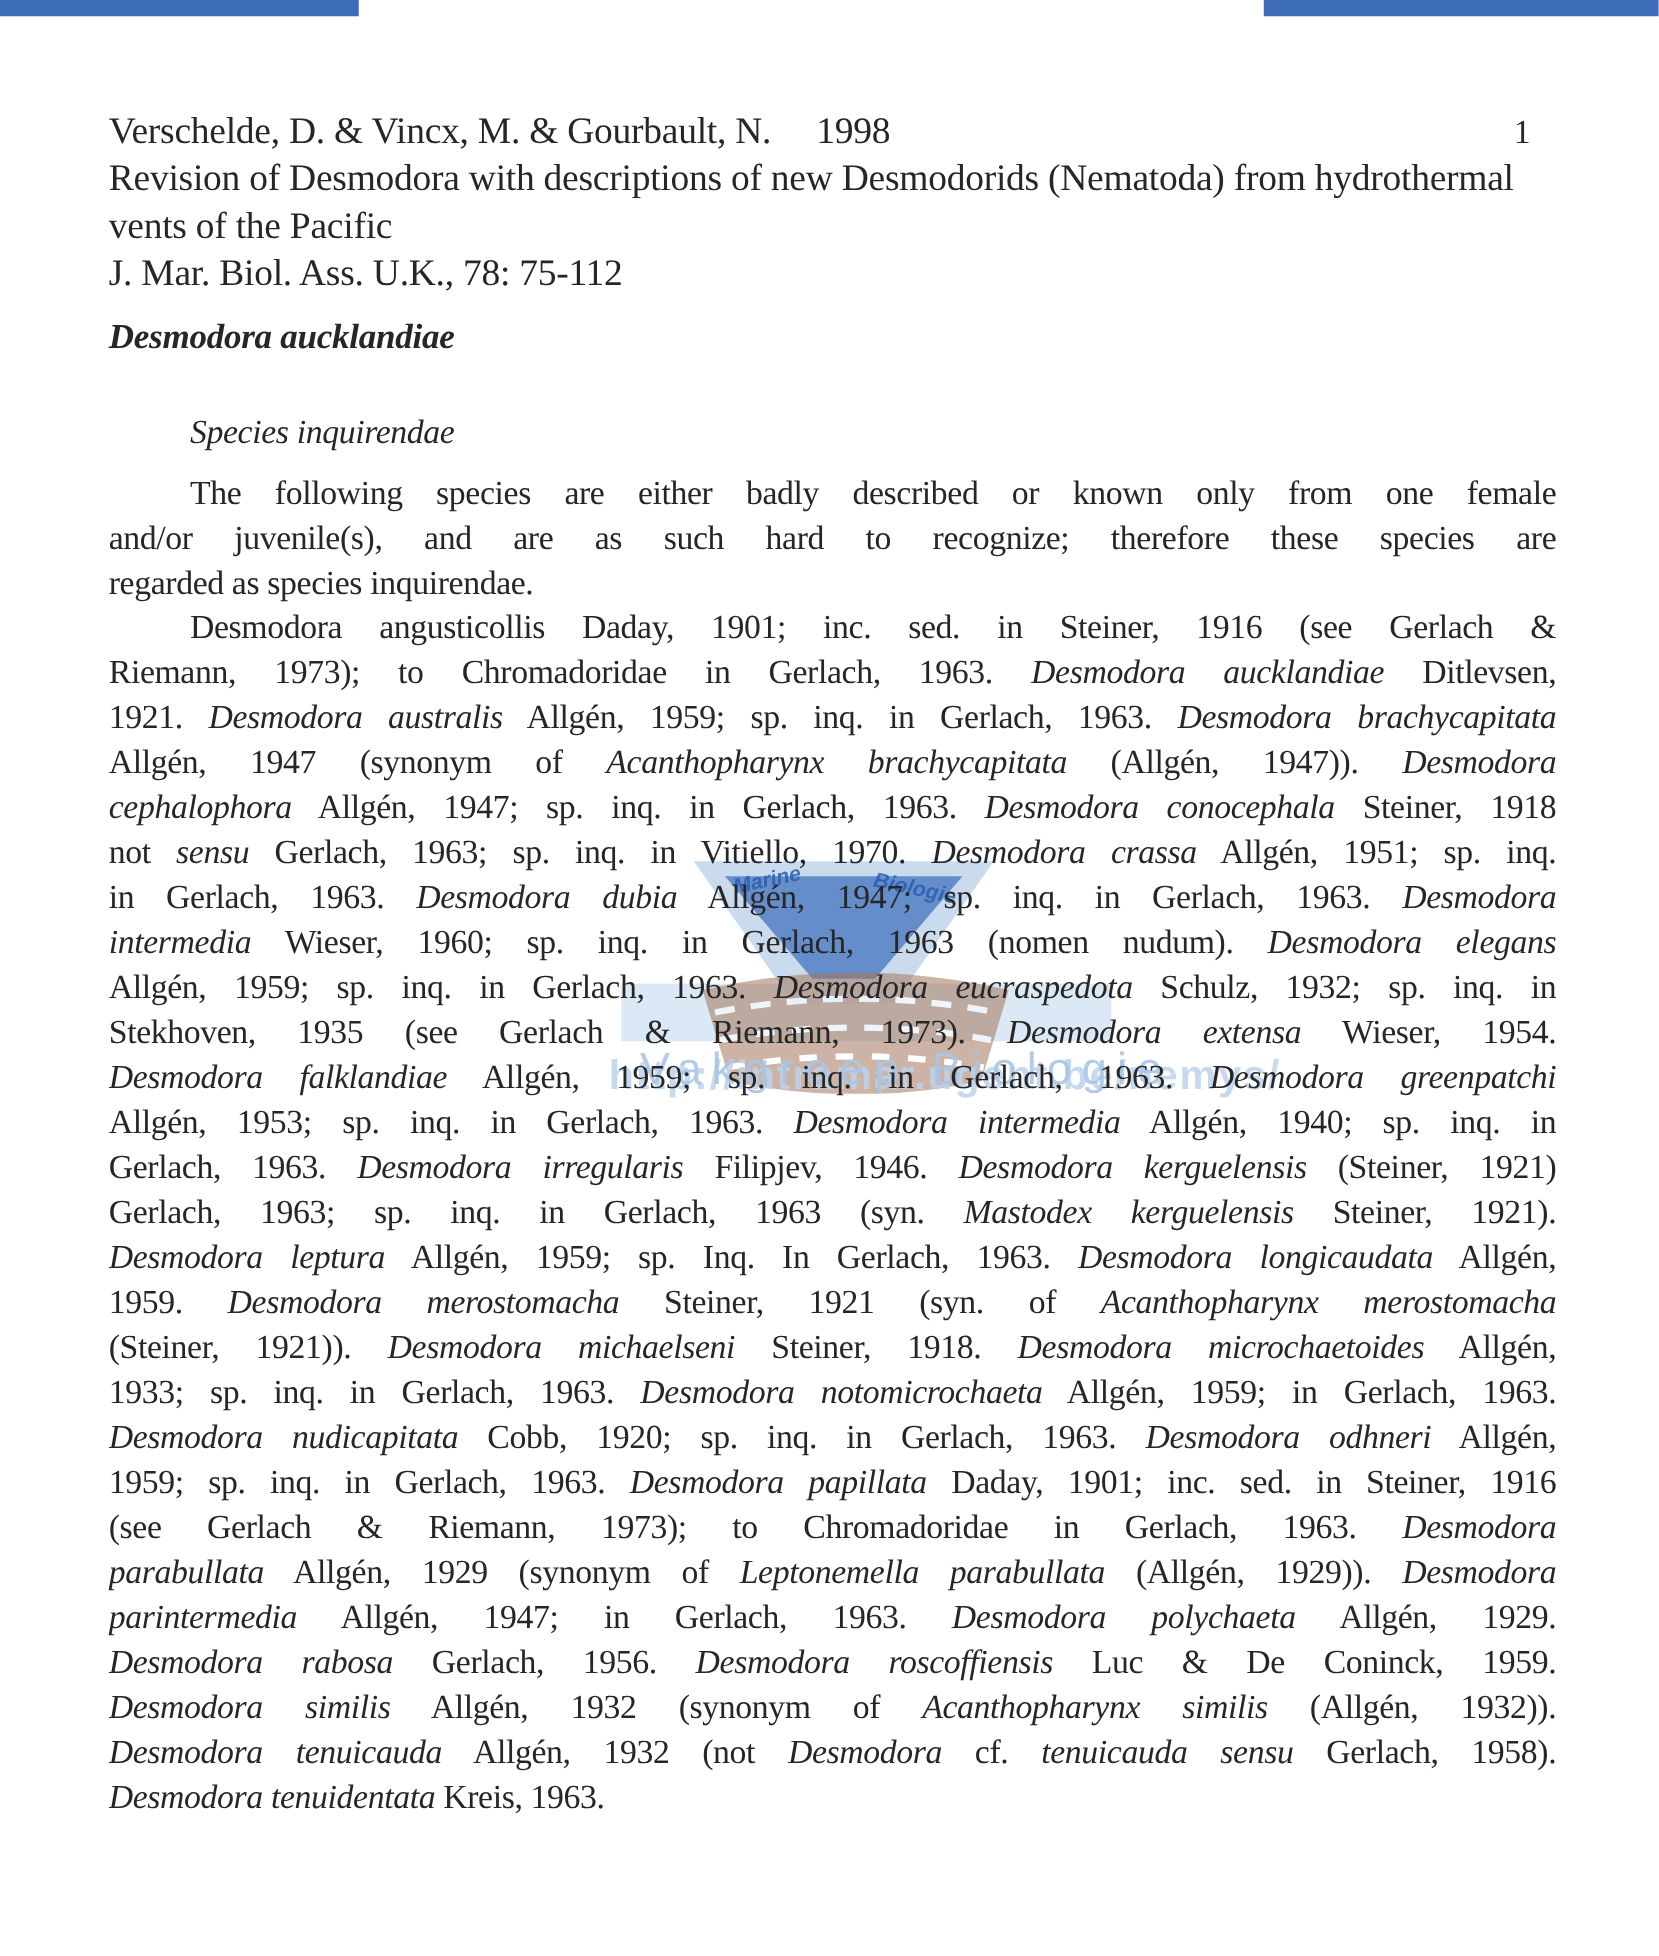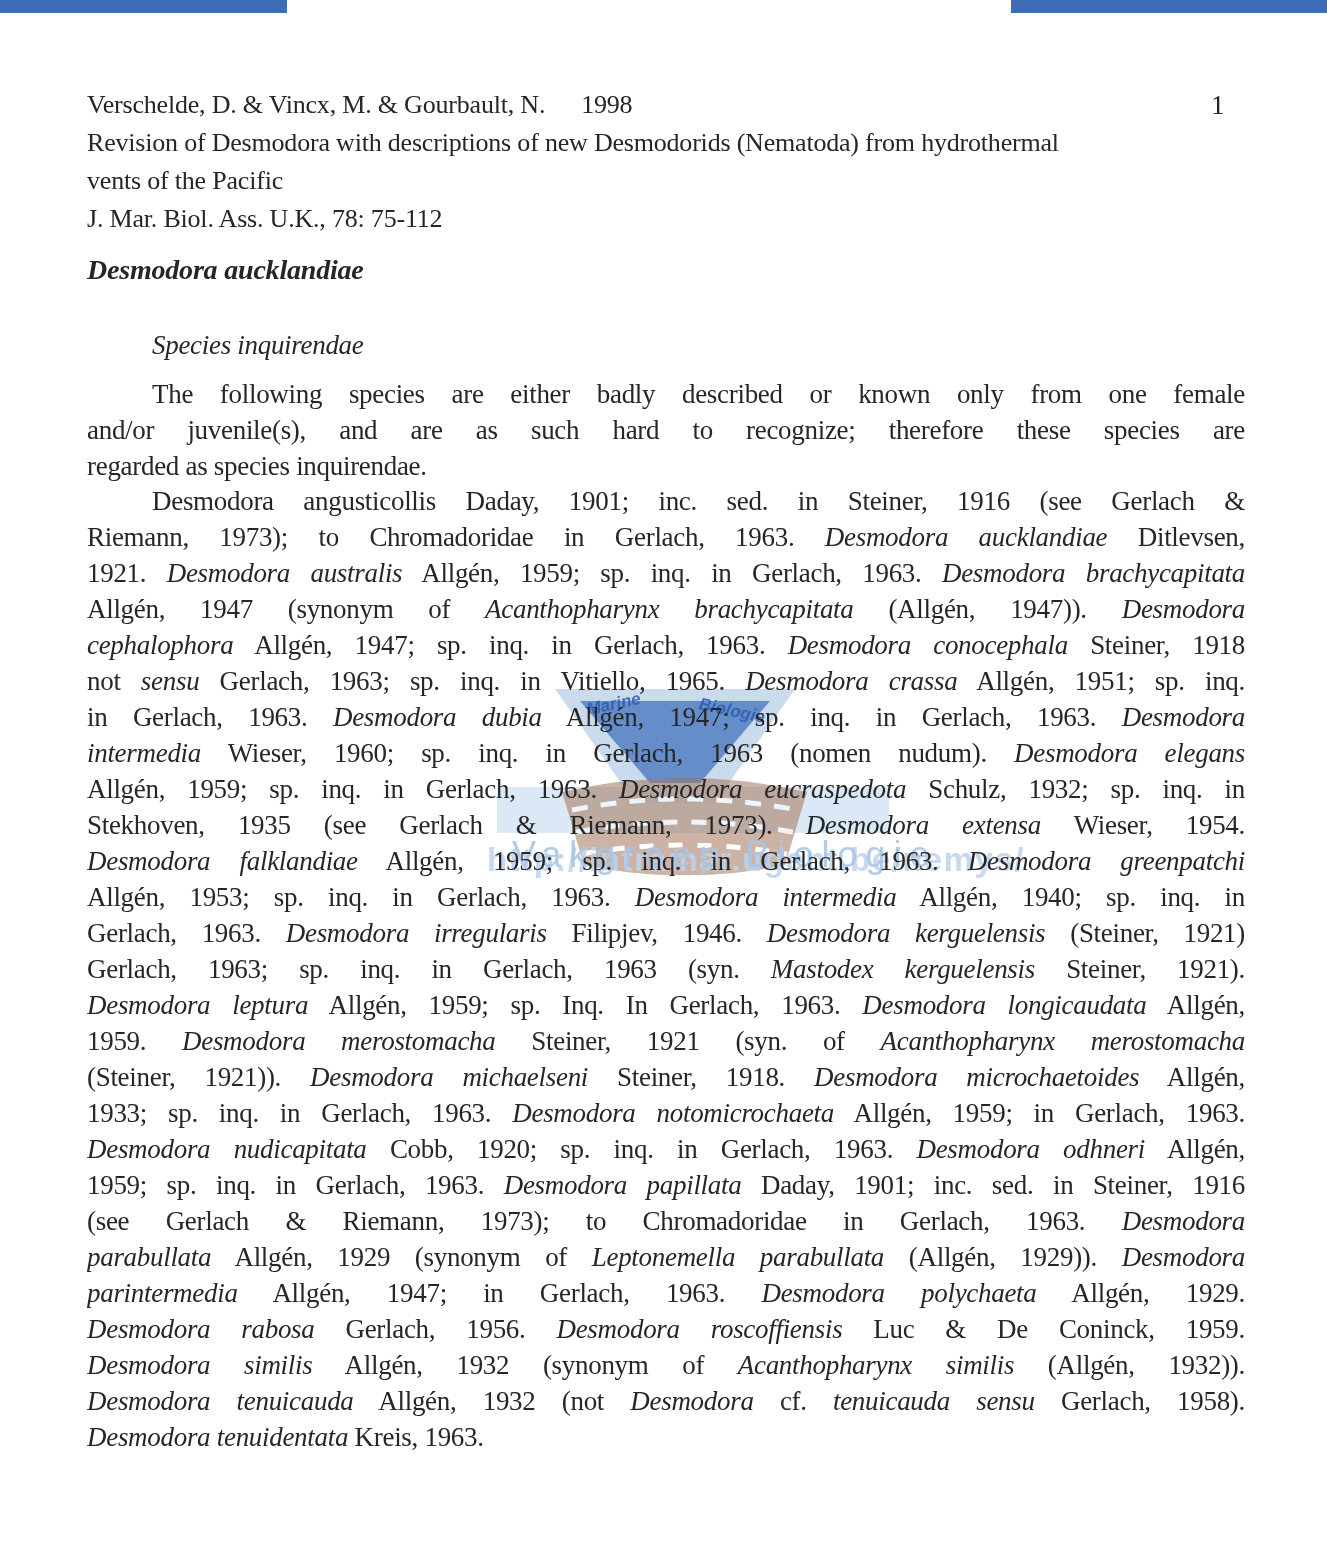--- a/index.html
+++ b/index.html
@@ -11,21 +11,21 @@
     overflow:hidden;
   }
   .page{position:absolute;inset:0;}
   
   .topbar{position:absolute;top:0;height:13px;z-index:3;}
   .topbar.left{left:0;width:287px;}
   .topbar.right{left:1011px;width:316px;}
 
   
   .txt{position:absolute;z-index:2;letter-spacing:-0.3px;}
-  .citation{left:87px;top:86px;width:1160px;font-size:26px;line-height:38px;letter-spacing:-0.2px;}
+  .citation{left:87px;top:86px;width:1160px;font-size:30px;line-height:38px;letter-spacing:-0.2px;}
   .citation .year{margin-left:36px;}
   .pagenum{left:1211px;top:86px;font-size:27px;line-height:38px;}
   .doc-title{left:87px;top:254px;font-size:28px;font-weight:bold;font-style:italic;letter-spacing:-0.2px;}
   .section-heading{left:152px;top:330px;font-size:27px;font-style:italic;}
   .intro{left:87px;top:376px;width:1158px;font-size:27px;}
   .mainpar{left:87px;top:483px;width:1158px;font-size:27px;}
   .tline{display:block;height:36px;line-height:36px;overflow:hidden;white-space:normal;}
   .intro .tline{height:36px;line-height:36px;}
   .j{text-align:justify;text-align-last:justify;}
   .ind{text-indent:65px;}
@@ -97,21 +97,21 @@
       <div class="tline j"><span>and/or juvenile(s), and are as such hard to recognize; therefore these species are</span></div>
       <div class="tline"><span>regarded as species inquirendae.</span></div>
     </div>
 
   <div class="txt mainpar" id="main-lines">
       <div class="tline j ind"><span>Desmodora angusticollis Daday, 1901; inc. sed. in Steiner, 1916 (see Gerlach &amp;</span></div>
       <div class="tline j"><span>Riemann, 1973); to Chromadoridae in Gerlach, 1963. </span><span class="it">Desmodora aucklandiae</span><span> Ditlevsen,</span></div>
       <div class="tline j"><span>1921. </span><span class="it">Desmodora australis</span><span> Allgén, 1959; sp. inq. in Gerlach, 1963. </span><span class="it">Desmodora brachycapitata</span></div>
       <div class="tline j"><span>Allgén, 1947 (synonym of </span><span class="it">Acanthopharynx brachycapitata</span><span> (Allgén, 1947)). </span><span class="it">Desmodora</span></div>
       <div class="tline j"><span class="it">cephalophora</span><span> Allgén, 1947; sp. inq. in Gerlach, 1963. </span><span class="it">Desmodora conocephala</span><span> Steiner, 1918</span></div>
-      <div class="tline j"><span>not </span><span class="it">sensu</span><span> Gerlach, 1963; sp. inq. in Vitiello, 1965. </span><span class="it">Desmodora crassa</span><span> Allgén, 1951; sp. inq.</span></div>
+      <div class="tline j"><span>not </span><span class="it">sensu</span><span> Gerlach, 1963; sp. inq. in Vitiello, 1970. </span><span class="it">Desmodora crassa</span><span> Allgén, 1951; sp. inq.</span></div>
       <div class="tline j"><span>in Gerlach, 1963. </span><span class="it">Desmodora dubia</span><span> Allgén, 1947; sp. inq. in Gerlach, 1963. </span><span class="it">Desmodora</span></div>
       <div class="tline j"><span class="it">intermedia</span><span> Wieser, 1960; sp. inq. in Gerlach, 1963 (nomen nudum). </span><span class="it">Desmodora elegans</span></div>
       <div class="tline j"><span>Allgén, 1959; sp. inq. in Gerlach, 1963. </span><span class="it">Desmodora eucraspedota</span><span> Schulz, 1932; sp. inq. in</span></div>
       <div class="tline j"><span>Stekhoven, 1935 (see Gerlach &amp; Riemann, 1973). </span><span class="it">Desmodora extensa</span><span> Wieser, 1954.</span></div>
       <div class="tline j"><span class="it">Desmodora falklandiae</span><span> Allgén, 1959; sp. inq. in Gerlach, 1963. </span><span class="it">Desmodora greenpatchi</span></div>
       <div class="tline j"><span>Allgén, 1953; sp. inq. in Gerlach, 1963. </span><span class="it">Desmodora intermedia</span><span> Allgén, 1940; sp. inq. in</span></div>
       <div class="tline j"><span>Gerlach, 1963. </span><span class="it">Desmodora irregularis</span><span> Filipjev, 1946. </span><span class="it">Desmodora kerguelensis</span><span> (Steiner, 1921)</span></div>
       <div class="tline j"><span>Gerlach, 1963; sp. inq. in Gerlach, 1963 (syn. </span><span class="it">Mastodex kerguelensis</span><span> Steiner, 1921).</span></div>
       <div class="tline j"><span class="it">Desmodora leptura</span><span> Allgén, 1959; sp. Inq. In Gerlach, 1963. </span><span class="it">Desmodora longicaudata</span><span> Allgén,</span></div>
       <div class="tline j"><span>1959. </span><span class="it">Desmodora merostomacha</span><span> Steiner, 1921 (syn. of </span><span class="it">Acanthopharynx merostomacha</span></div>

